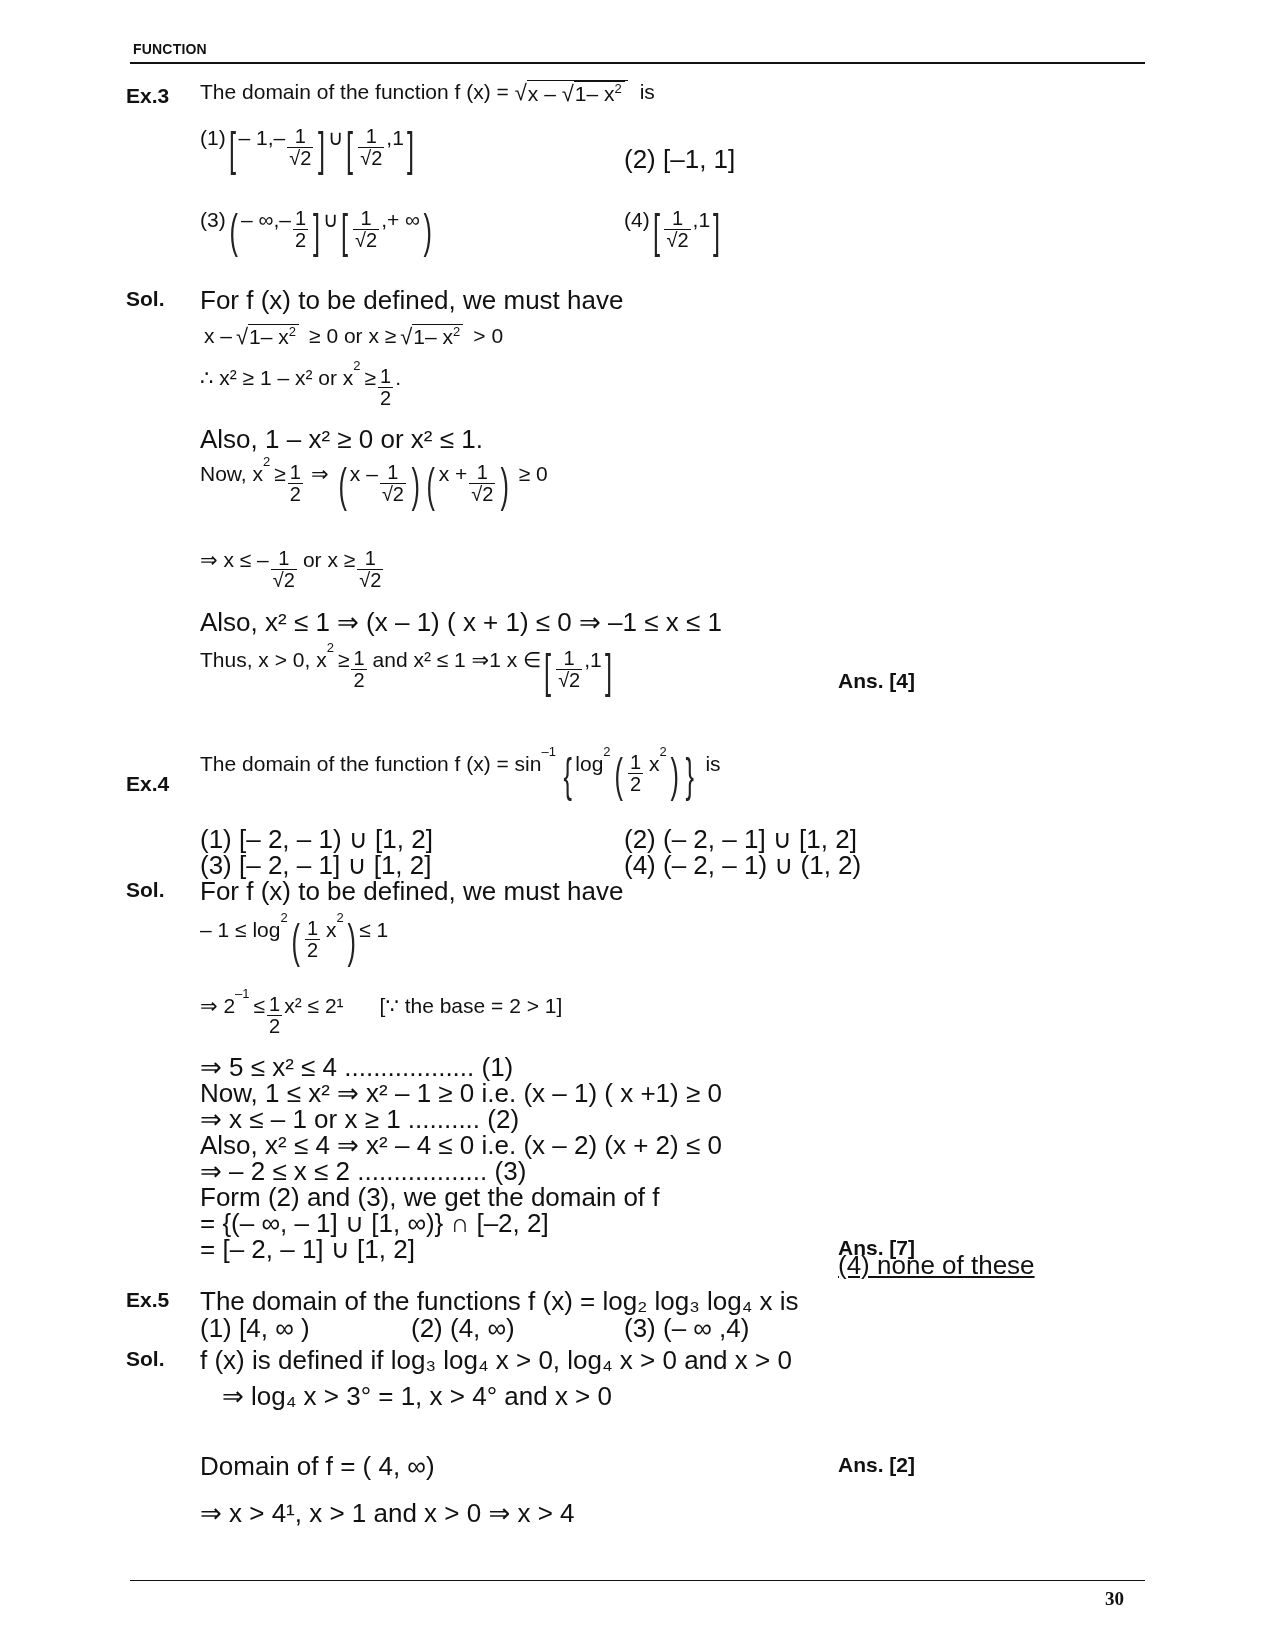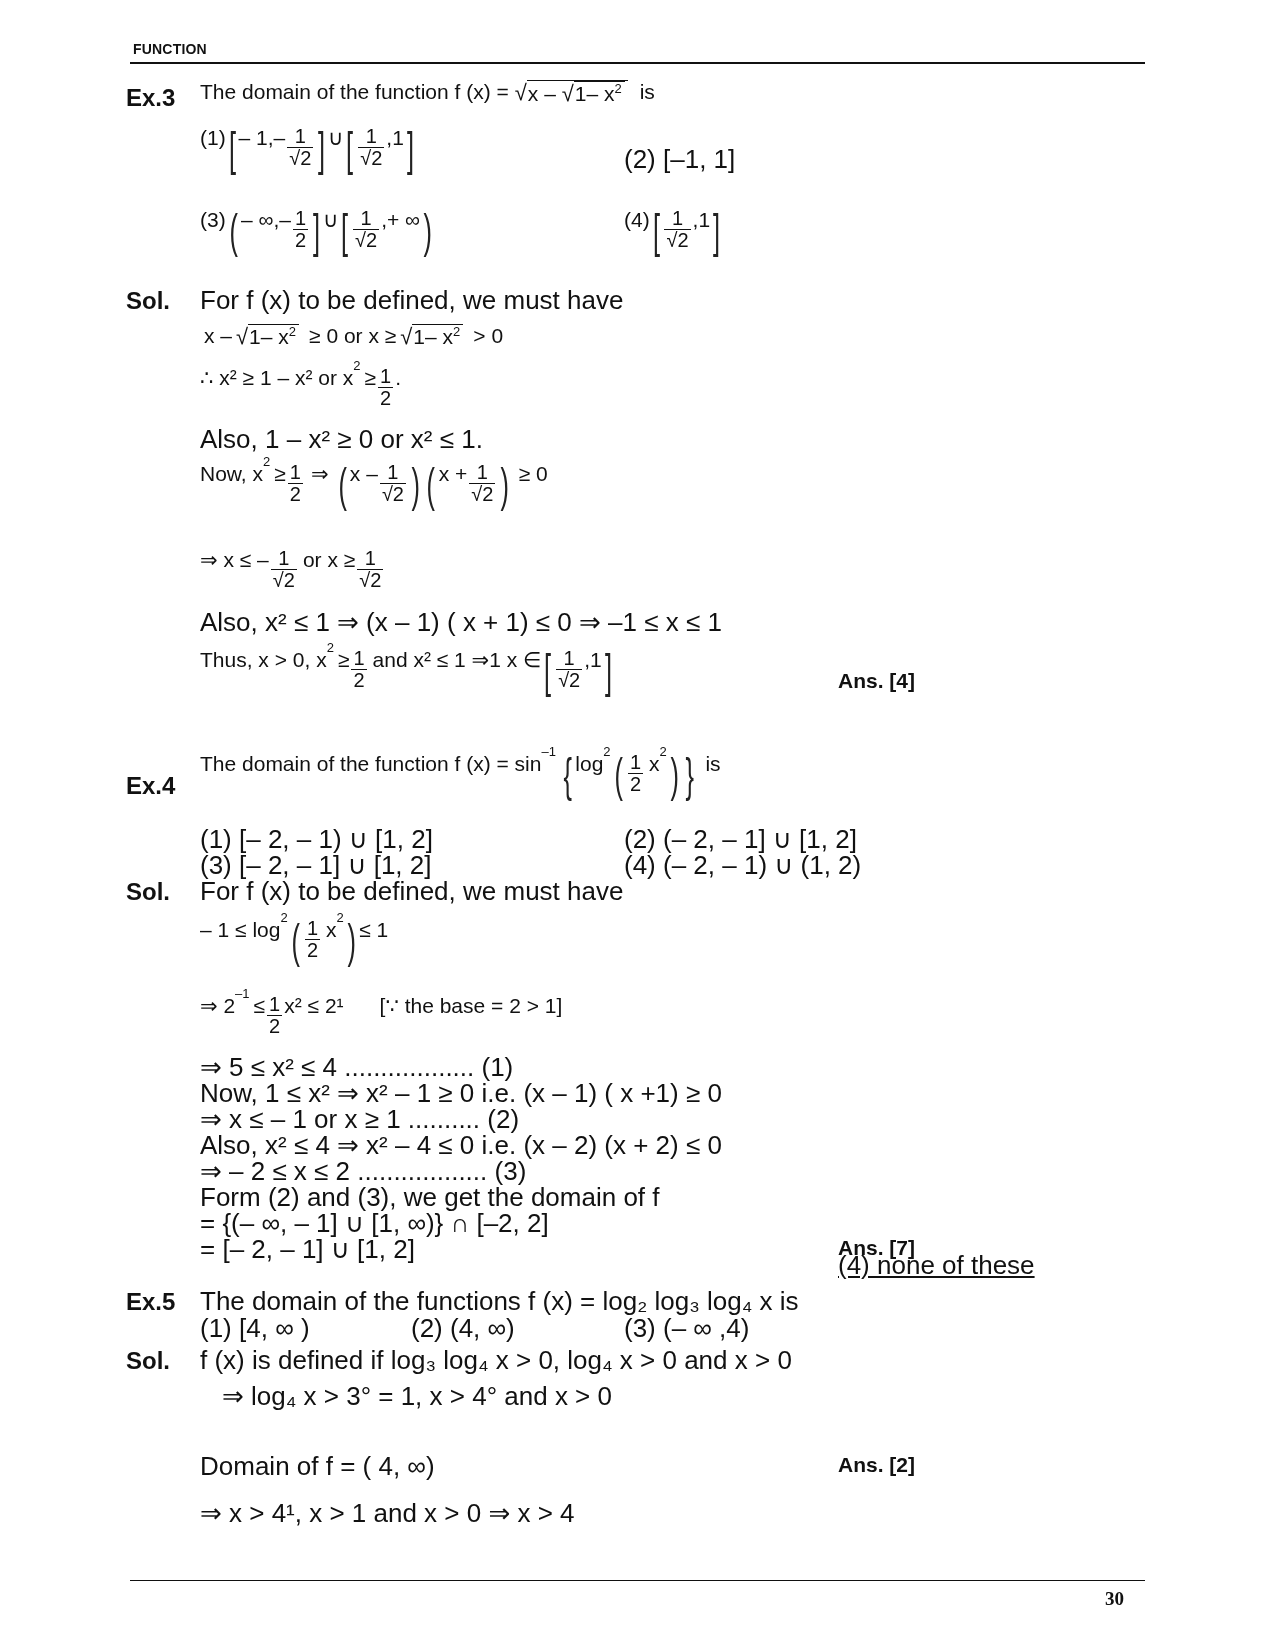--- a/index.html
+++ b/index.html
@@ -3,21 +3,21 @@
 <meta charset="utf-8">
 <style>
   html, body { margin:0; padding:0; background:#ffffff; }
   body { width:1275px; height:1650px; position:relative; overflow:hidden;
          font-family:"Liberation Sans", sans-serif; color:#111; }
   .abs { position:absolute; }
   .hdr { left:133px; top:41px; font-size:14px; font-weight:bold; letter-spacing:0.2px; }
   .rule-top { left:130px; top:62px; width:1015px; height:2px; background:#111; }
   .rule-bot { left:130px; top:1580px; width:1015px; height:1px; background:#111; }
   .pgnum { left:1105px; top:1588px; font-family:"Liberation Serif", serif; font-weight:bold; font-size:19px; }
-  .lbl { font-weight:bold; font-size:24px; }
+  .lbl { font-weight:bold; font-size:21px; }
   .txt { font-size:26px; white-space:nowrap; line-height:1; }
   .ans { font-weight:bold; font-size:21px; white-space:nowrap; }
   .ln { display:flex; align-items:flex-start; white-space:nowrap; font-size:21px; }
   .frac { display:inline-flex; flex-direction:column; align-items:center; vertical-align:middle; margin:0 2px; line-height:1.05; font-size:20px; }
   .frac .num { padding:0 2px; }
   .frac .den { border-top:1.5px solid #111; padding:0 2px; }
   .sqrt { display:inline-block; border-top:1.5px solid #111; padding:0 3px 0 1px; line-height:1.1; }
   .rad { font-size:22px; }
   .sup { font-size:13px; vertical-align:super; line-height:0; }
   .sub { font-size:13px; vertical-align:sub; line-height:0; }

